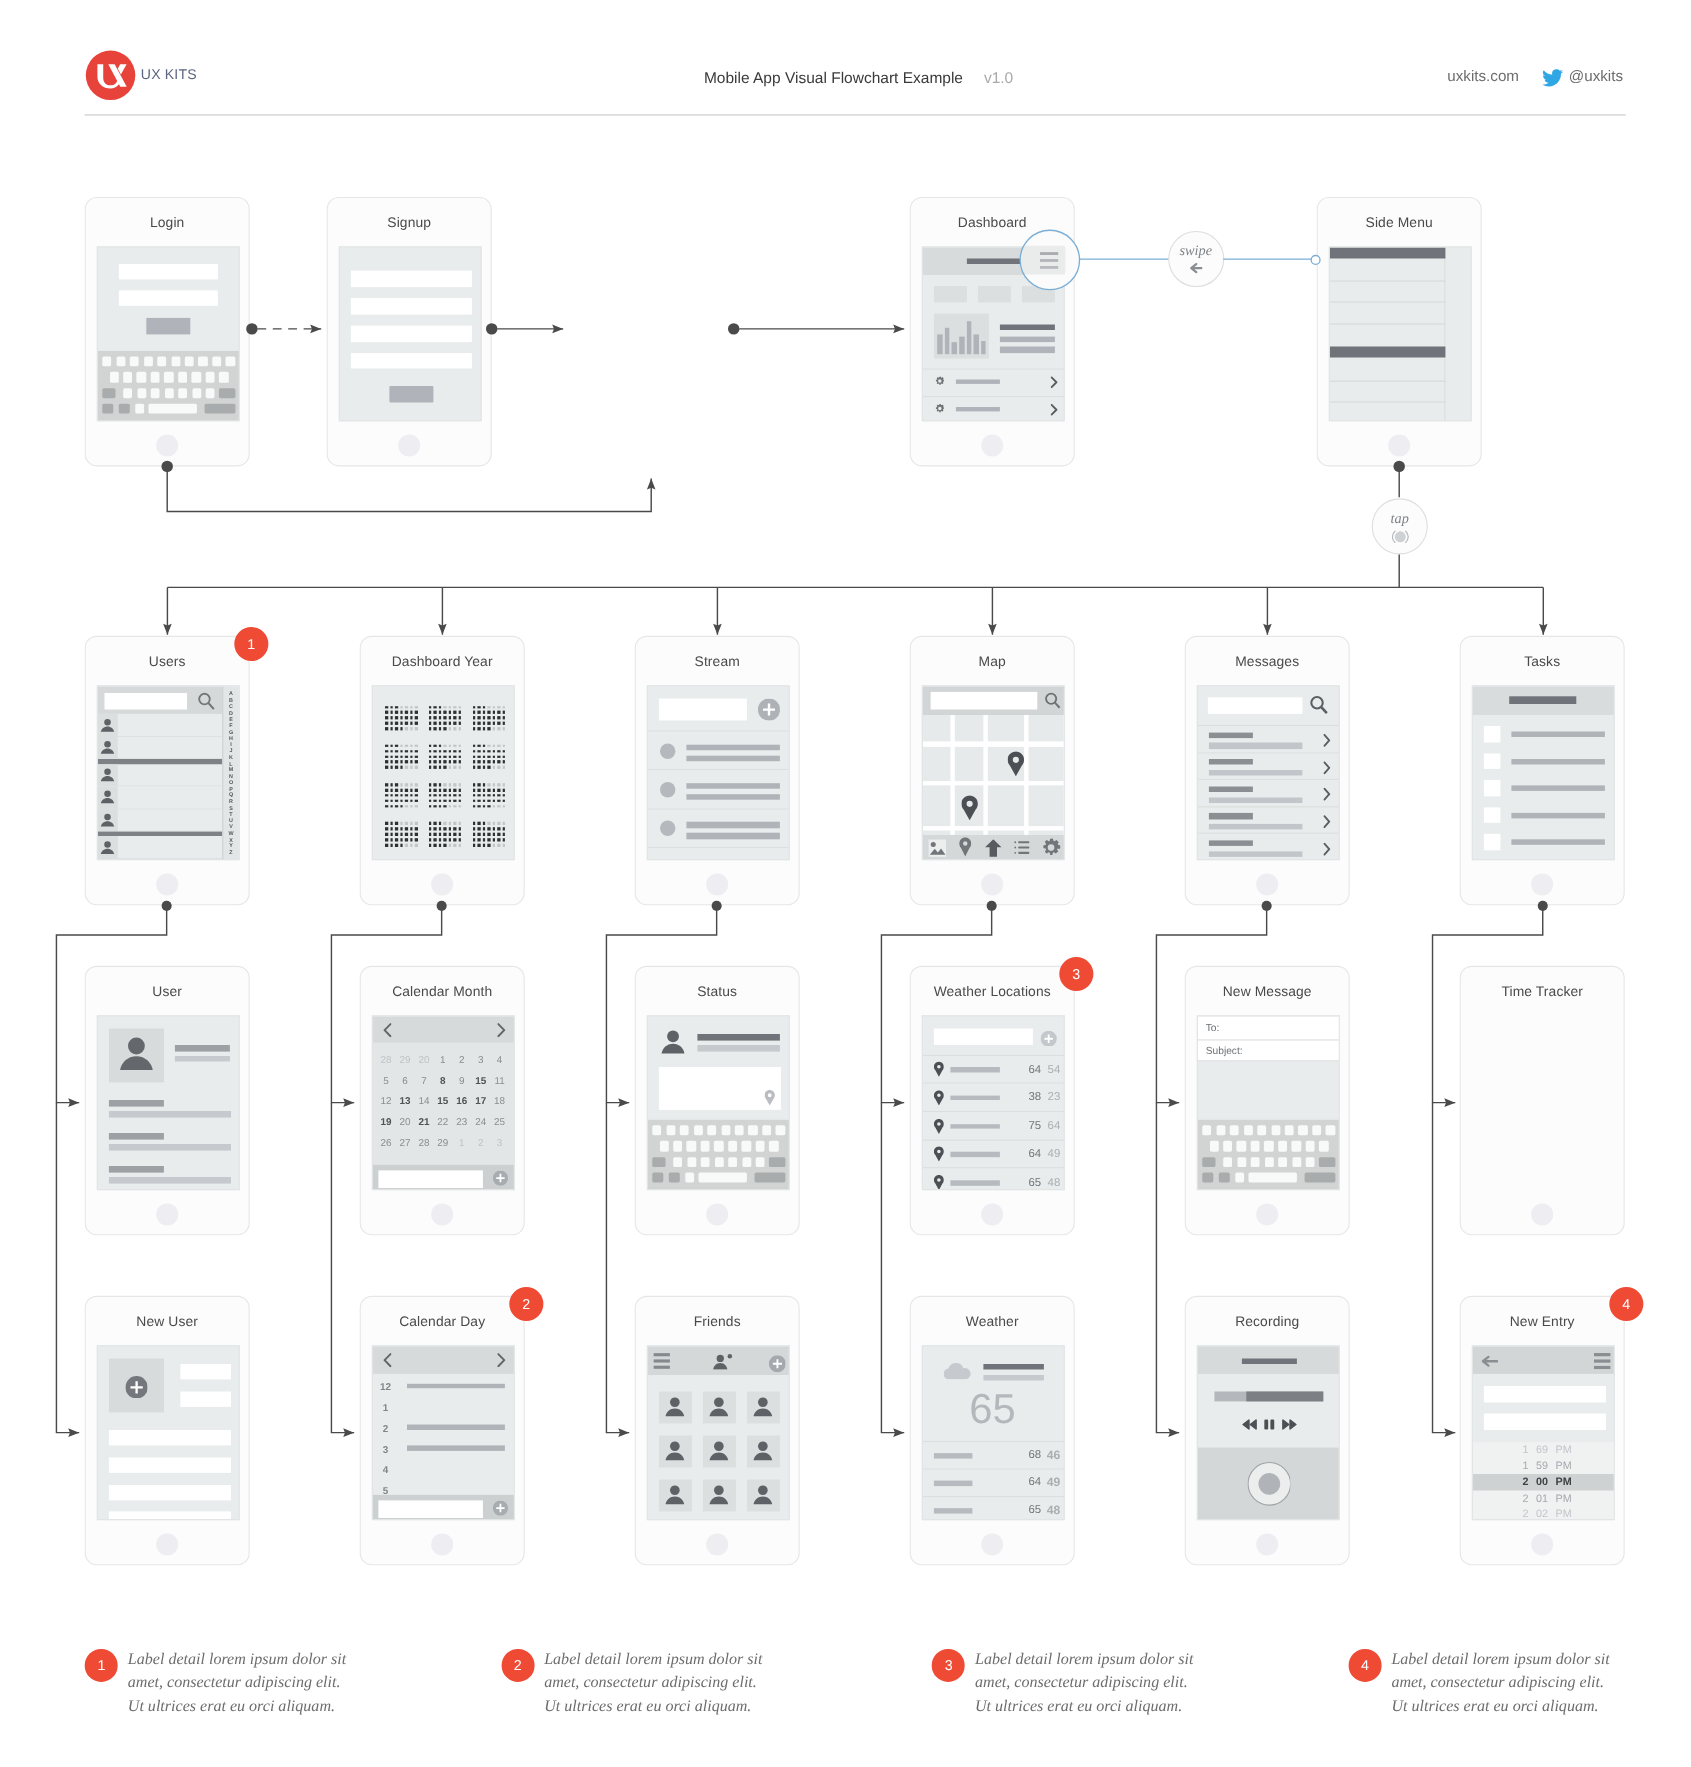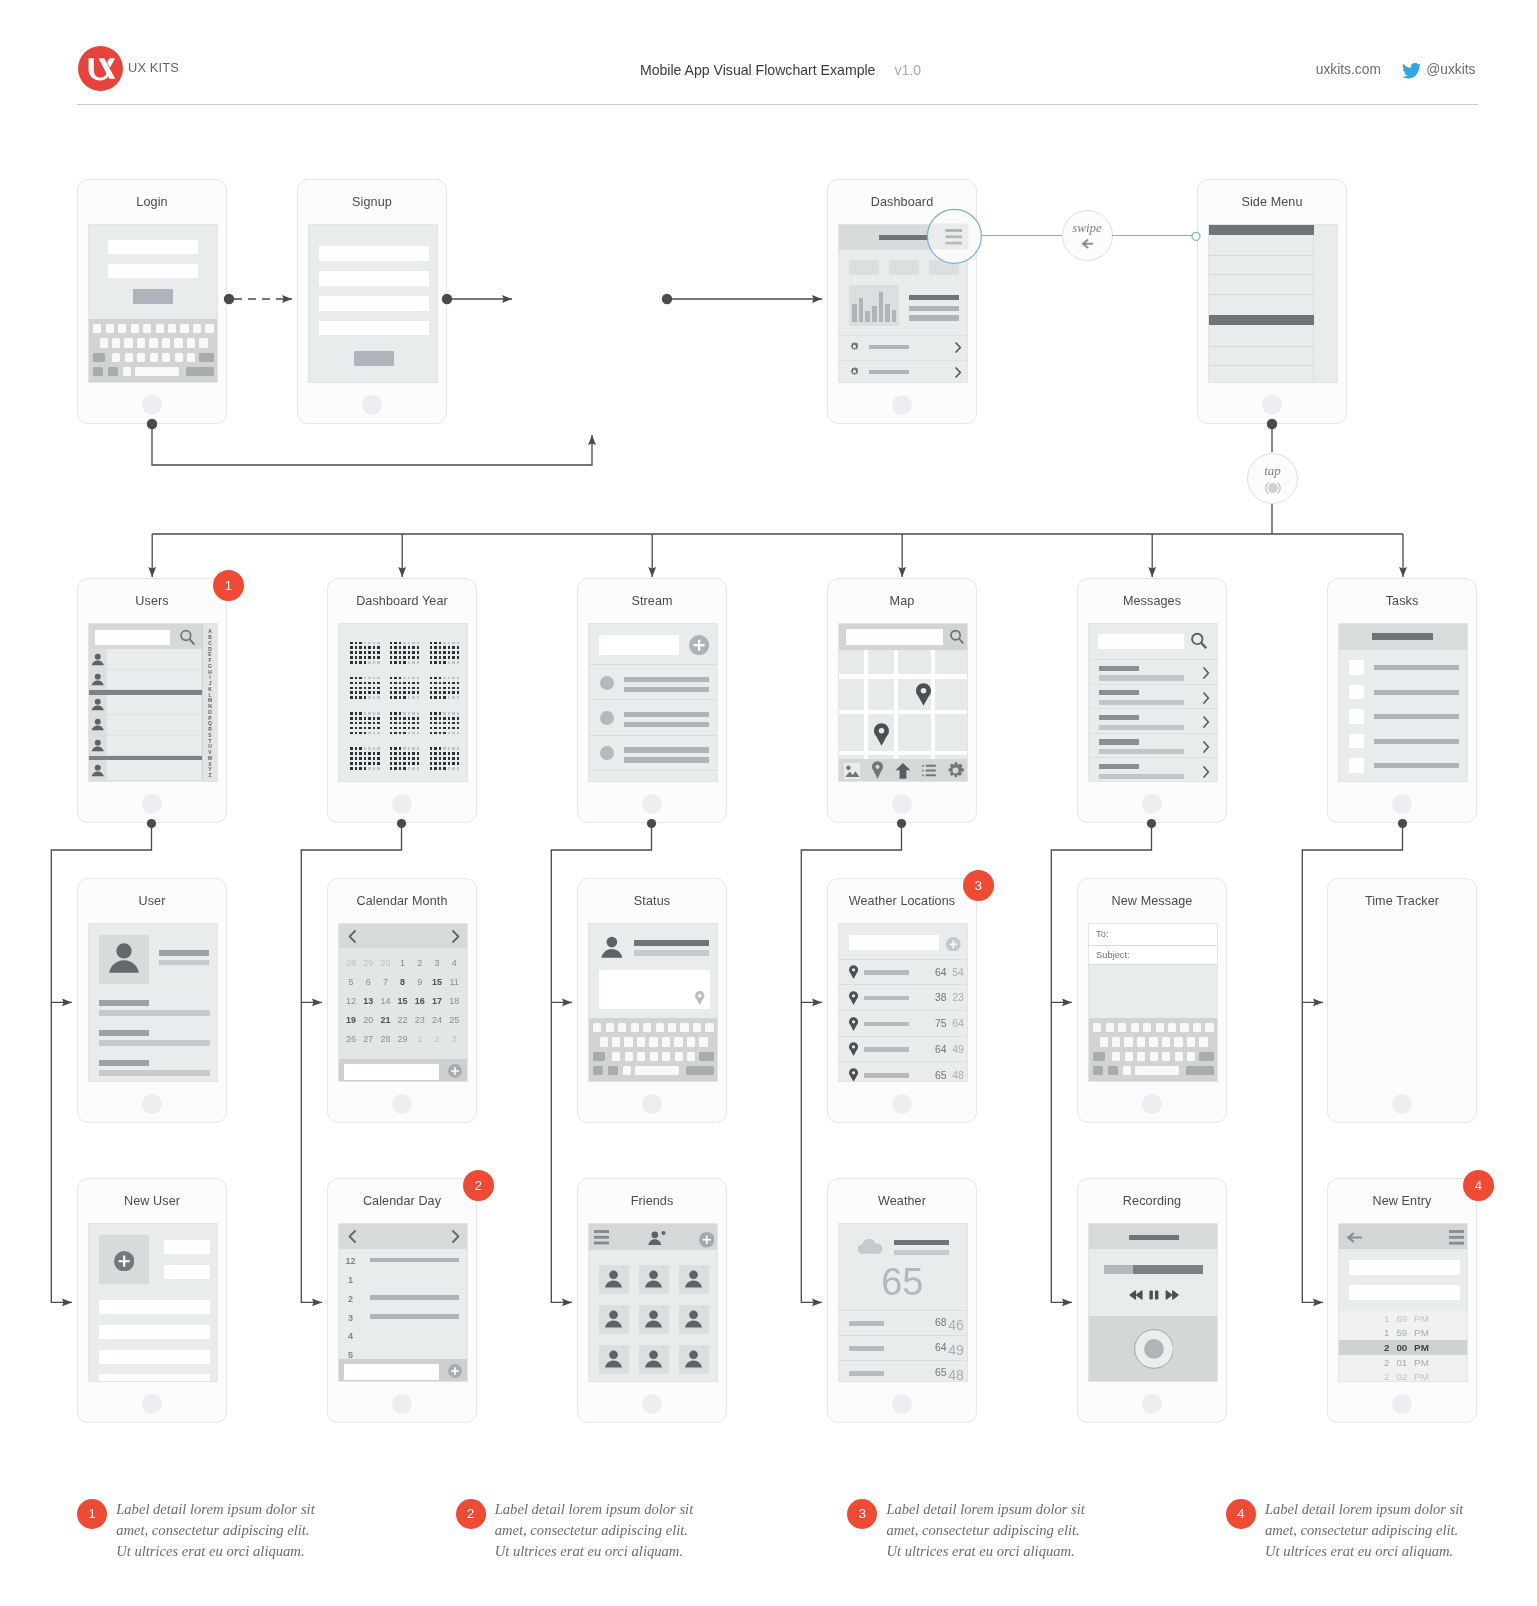--- a/index.html
+++ b/index.html
@@ -113,21 +113,21 @@
   
   .fr-grid{position:absolute;left:0;top:0;width:130px;height:159px;}
   .fr-cell{position:absolute;width:29.8px;height:29.7px;background:#dcdfdf;}
   .fr-cell svg{position:absolute;left:4.4px;top:4.4px;}
 
   
   .wx-rows{position:absolute;left:0;top:0;width:130px;height:159px;}
   .wx-row{position:absolute;left:0;width:130px;height:24.8px;border-top:1px solid #dcdfdf;box-sizing:border-box;}
   .wx-bar{position:absolute;left:10.3px;top:10px;width:34.8px;height:5.2px;background:#b7bbc0;}
   .wx-hi{position:absolute;right:22.5px;top:6px;font-size:10.4px;color:#72767a;}
-  .wx-lo{position:absolute;right:5.1px;top:6px;font-size:14px;color:#aaaeb3;}
+  .wx-lo{position:absolute;right:5.1px;top:6px;font-size:11px;color:#aaaeb3;font-weight:bold;}
 
   
   .ne-rows{position:absolute;left:0;top:86.9px;width:130px;height:72.1px;background:#f0f1f1;}
   .ne-row{position:absolute;left:0;width:130px;height:14.7px;font-size:9.8px;}
   .ne-row.sel{background:#cfd2d2;}
   .ne-row span{position:absolute;top:2px;}
   .ne-h{left:40.5px;width:10px;text-align:right;}
   .ne-m{left:57.4px;width:14px;text-align:left;}
   .ne-p{left:75.1px;}
 

